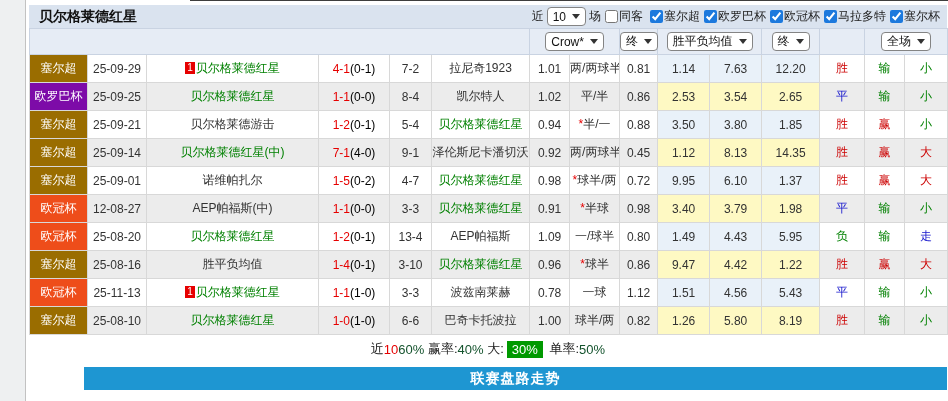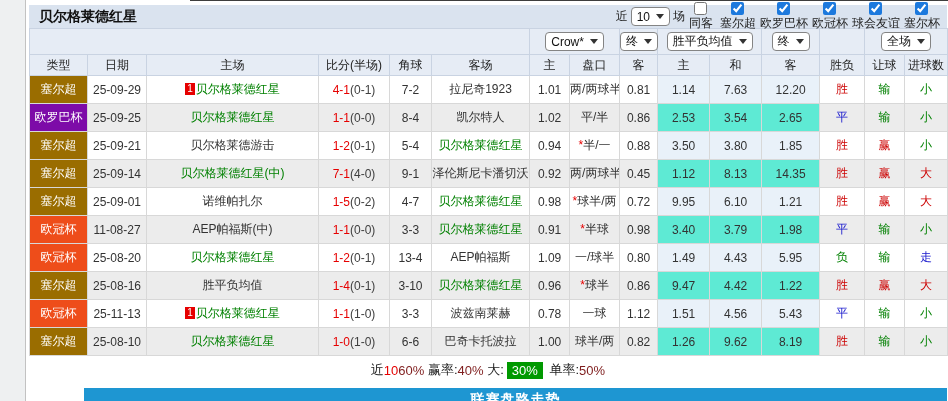--- a/index.html
+++ b/index.html
@@ -14,52 +14,52 @@
   .content{margin-left:3px;width:919px;padding-top:5px;}
 
   
   .title-bar{
     height:23px;background:#dae3ef;display:flex;align-items:center;
     justify-content:space-between;padding:0 7px 0 10px;box-sizing:border-box;width:918px;
   }
   .team-name{font-size:14px;font-weight:bold;color:#111;}
   .filters{display:flex;align-items:center;font-size:12px;color:#222;white-space:nowrap;}
   .filters > *{margin-left:3px;}
-  label.cb{display:inline-flex;align-items:center;margin-left:4px;flex-direction:column;}
+  label.cb{display:inline-flex;align-items:center;margin-left:4px;}
   label.cb input{margin:0 1px 0 0;width:13px;height:13px;accent-color:#1c79dd;}
   .select-box{
     display:inline-flex;align-items:center;background:#fff;border:1px solid #848484;
     border-radius:4px;height:17px;padding:0 5px;font-size:12px;color:#111;cursor:pointer;
   }
   .select-box .val{margin-right:6px;}
   .chev{width:0;height:0;border-left:4px solid transparent;border-right:4px solid transparent;border-top:5px solid #333;}
 
   
   table{border-collapse:collapse;table-layout:fixed;width:918px;text-align:center;font-size:12px;}
   thead td,thead th{background:#e6ecf5;border:1px solid #c9d3e2;font-weight:normal;color:#222;padding:0;}
   tr.controls-row{height:26px;margin-left:39px;}
   tr.cols-row{height:21px;}
   tbody td{border:1px solid #d8d8d8;height:27px;padding:0;color:#333;overflow:hidden;white-space:nowrap;}
   tr.odd td{background:#ffffff;}
   tr.even td{background:#ececec;}
   tr.odd td.avg{background:#e9f1f9;}
-  tr.even td.avg{background:#5eead4;}
+  tr.even td.avg{background:#fef9c3;}
   td.league{color:#fff;}
   .hl{color:#008000;}
   .team-name-link{cursor:pointer;}
   .badge{display:inline-block;background:#e60000;color:#fff;font-size:10px;line-height:12px;padding:0 2px;margin-right:1px;vertical-align:1px;}
   .s-main{color:#e60000;}
-  .s-half{color:#404040;text-align:right;}
+  .s-half{color:#000000;text-align:right;}
   .star{color:#e60000;}
 
   
   .summary{height:28px;width:918px;background:#fff;display:flex;align-items:center;justify-content:center;font-size:13px;color:#222;white-space:pre;}
   .sum-plain{color:#222;}
   .sum-red{color:#e60000;}
-  .sum-blue{color:#7f1d1d;}
+  .sum-blue{color:#14532d;}
   .sum-green-badge{background:#009900;color:#fff;padding:1px 5px;margin:0 3px;}
 
   .gap{height:4px;background:#fff;}
   .bottom-bar{
     margin-left:55px;width:863px;height:23px;background:#1e96d2;color:#fff;
     font-size:14px;font-weight:bold;text-align:center;line-height:23px;letter-spacing:1px;cursor:pointer;
   }
 </style>
 </head>
 <body>
@@ -86,21 +86,21 @@
               <input type="checkbox" checked="" style="">
               <span>塞尔超</span>
             </label><label class="cb">
               <input type="checkbox" checked="" style="">
               <span>欧罗巴杯</span>
             </label><label class="cb">
               <input type="checkbox" checked="" style="">
               <span>欧冠杯</span>
             </label><label class="cb">
               <input type="checkbox" checked="" style="">
-              <span>球会友谊</span>
+              <span>马拉多特</span>
             </label><label class="cb">
               <input type="checkbox" checked="" style="">
               <span>塞尔杯</span>
             </label></span>
       </div>
     </div>
 
     <table>
       <colgroup>
         <col style="width:58px">
@@ -147,37 +147,20 @@
             </span>
           </td>
           <td></td>
           <td colspan="2">
             <span class="select-box">
               <span class="val">全场</span>
               <span class="chev"></span>
             </span>
           </td>
         </tr>
-        <tr class="cols-row" id="col-headers">
-            <th>类型</th>
-            <th>日期</th>
-            <th>主场</th>
-            <th>比分(半场)</th>
-            <th>角球</th>
-            <th>客场</th>
-            <th>主</th>
-            <th>盘口</th>
-            <th>客</th>
-            <th>主</th>
-            <th>和</th>
-            <th>客</th>
-            <th>胜负</th>
-            <th>让球</th>
-            <th>进球数</th>
-          </tr>
       </thead>
       <tbody id="rows">
           <tr class="odd">
             <td class="league" style="background: rgb(154, 109, 0);">塞尔超</td>
             <td>25-09-29</td>
             <td class="team"><span class="badge">1</span><span class="team-name-link hl">贝尔格莱德红星</span></td>
             <td><span class="s-main">4-1</span><span class="s-half">(0-1)</span></td>
             <td>7-2</td>
             <td class="team"><span class="team-name-link">拉尼奇1923</span></td>
             <td>1.01</td>
@@ -246,28 +229,28 @@
             <td>25-09-01</td>
             <td class="team"><span class="team-name-link">诺维帕扎尔</span></td>
             <td><span class="s-main">1-5</span><span class="s-half">(0-2)</span></td>
             <td>4-7</td>
             <td class="team"><span class="team-name-link hl">贝尔格莱德红星</span></td>
             <td>0.98</td>
             <td><span class="star">*</span>球半/两</td>
             <td>0.72</td>
             <td class="avg">9.95</td>
             <td class="avg">6.10</td>
-            <td class="avg">1.21</td>
+            <td class="avg">1.37</td>
             <td style="color: rgb(204, 0, 0);">胜</td>
             <td style="color: rgb(204, 0, 0);">赢</td>
             <td style="color: rgb(204, 0, 0);">大</td>
           </tr>
           <tr class="even">
             <td class="league" style="background: rgb(238, 77, 26);">欧冠杯</td>
-            <td>11-08-27</td>
+            <td>12-08-27</td>
             <td class="team"><span class="team-name-link">AEP帕福斯(中)</span></td>
             <td><span class="s-main">1-1</span><span class="s-half">(0-0)</span></td>
             <td>3-3</td>
             <td class="team"><span class="team-name-link hl">贝尔格莱德红星</span></td>
             <td>0.91</td>
             <td><span class="star">*</span>半球</td>
             <td>0.98</td>
             <td class="avg">3.40</td>
             <td class="avg">3.79</td>
             <td class="avg">1.98</td>
@@ -330,21 +313,21 @@
             <td class="league" style="background: rgb(154, 109, 0);">塞尔超</td>
             <td>25-08-10</td>
             <td class="team"><span class="team-name-link hl">贝尔格莱德红星</span></td>
             <td><span class="s-main">1-0</span><span class="s-half">(1-0)</span></td>
             <td>6-6</td>
             <td class="team"><span class="team-name-link">巴奇卡托波拉</span></td>
             <td>1.00</td>
             <td>球半/两</td>
             <td>0.82</td>
             <td class="avg">1.26</td>
-            <td class="avg">9.62</td>
+            <td class="avg">5.80</td>
             <td class="avg">8.19</td>
             <td style="color: rgb(204, 0, 0);">胜</td>
             <td style="color: rgb(0, 128, 0);">输</td>
             <td style="color: rgb(0, 128, 0);">小</td>
           </tr>
         </tbody>
     </table>
 
     <div class="summary" id="summary"><span class="sum-plain">近</span><span class="sum-red">10</span><span class="sum-blue">60%</span><span class="sum-plain"> 赢率:</span><span class="sum-blue">40%</span><span class="sum-plain"> 大:</span><span class="sum-green-badge">30%</span><span class="sum-plain"> 单率:</span><span class="sum-blue">50%</span></div>
     <div class="gap"></div>

